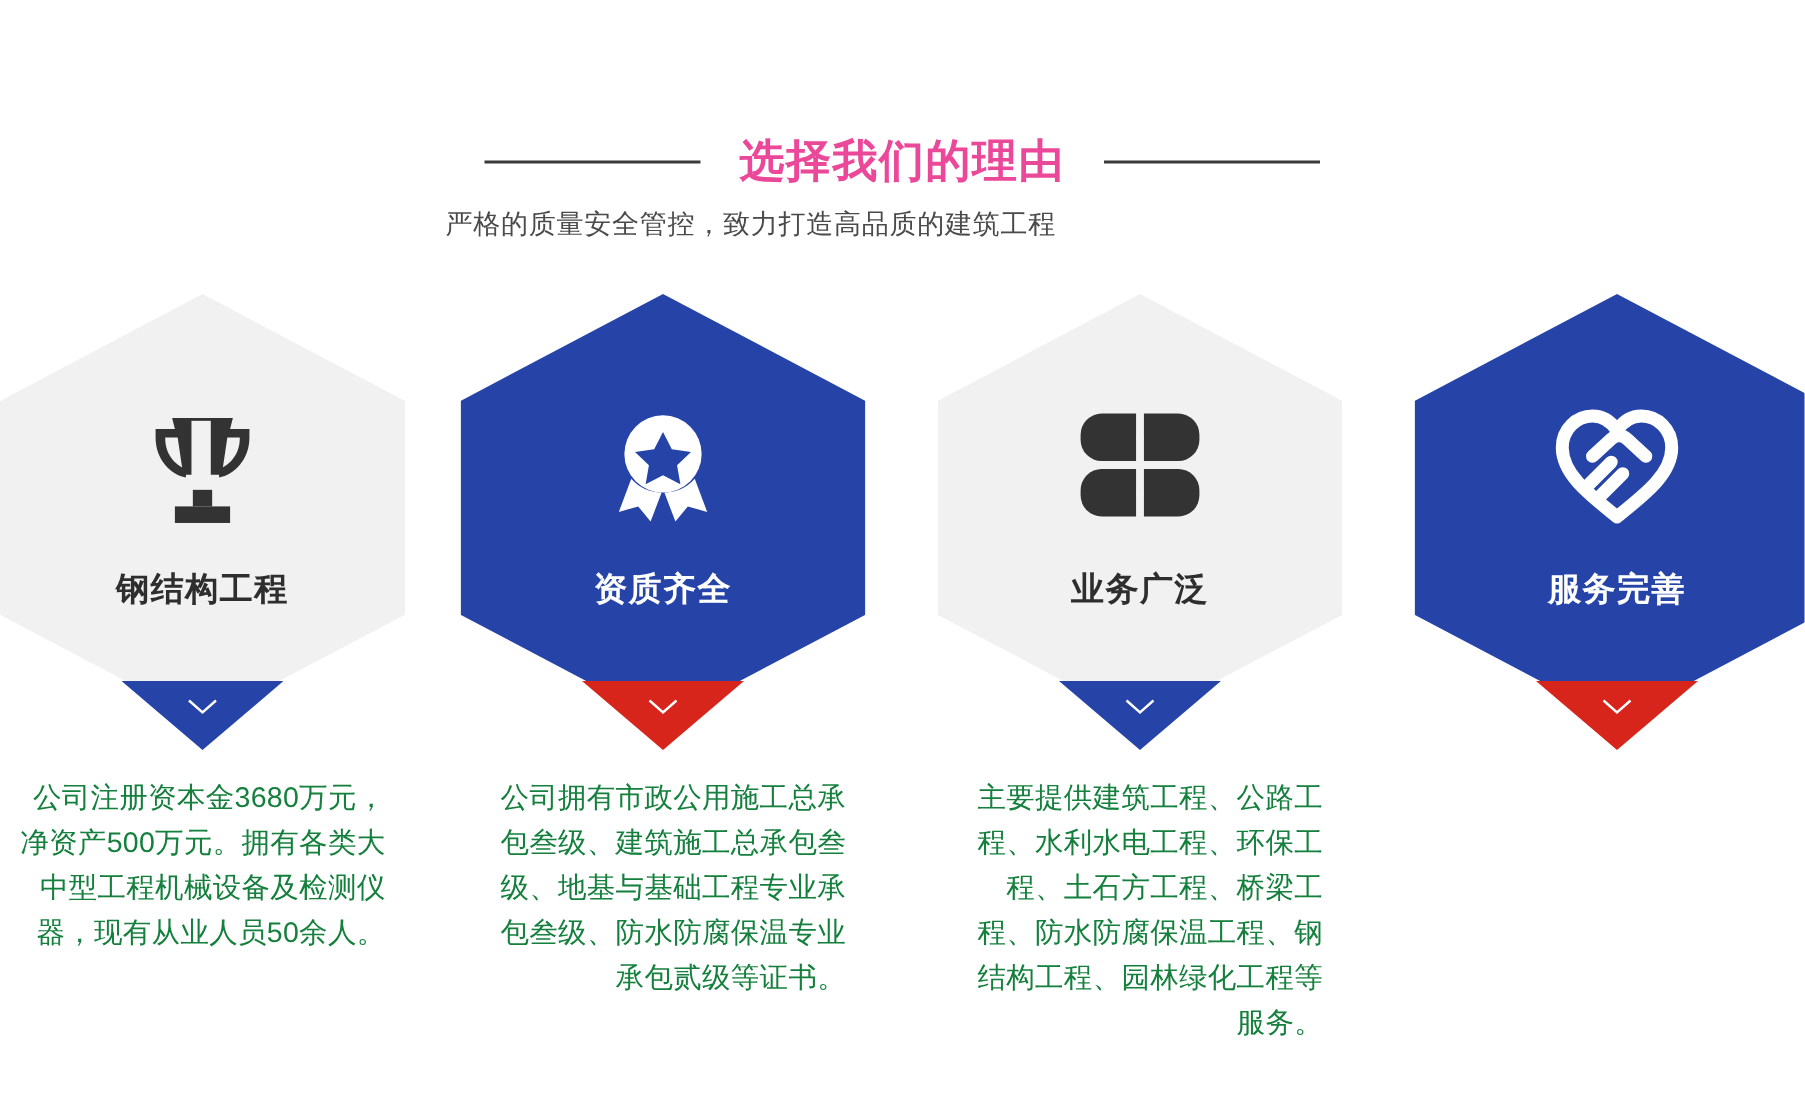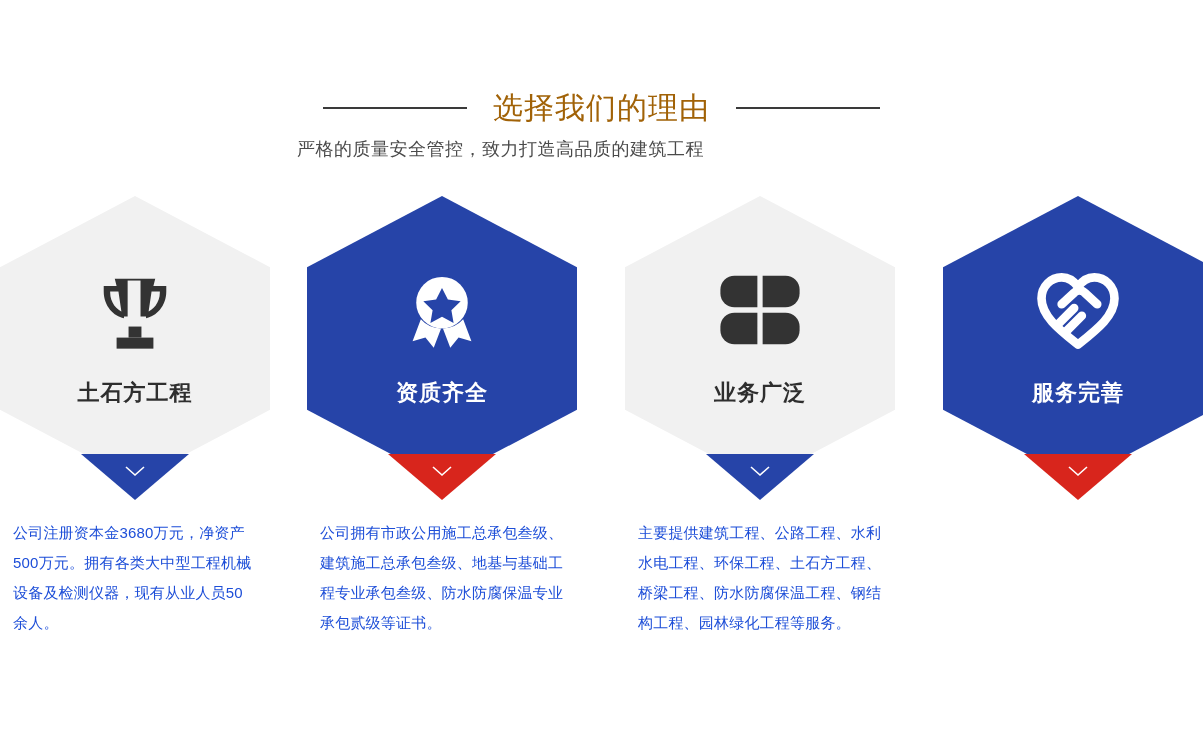--- a/index.html
+++ b/index.html
@@ -32,22 +32,22 @@
     justify-content: center;
     gap: 26px;
   }
   .title-rule {
     width: 144px;
     height: 2px;
     background: #3a3a3a;
   }
   .page-title {
     font-size: 30px;
-    font-weight: normal;
-    color: #a16207;
+    font-weight: bold;
+    color: #ec4899;
     letter-spacing: 1px;
     line-height: 40px;
     white-space: nowrap;
   }
   .page-subtitle {
     position: absolute;
     top: 136px;
     left: 0;
     width: 1001px;
     text-align: center;
@@ -145,24 +145,24 @@
   .card-label.dark  { color: #2e2e2e; }
   .card-label.white { color: #ffffff; }
 
   
   .card-desc {
     position: absolute;
     left: 50%;
     transform: translateX(-50%);
     top: 322px;
     width: 244px;
-    text-align: left;
-    font-size: 15px;
+    text-align: right;
+    font-size: 19px;
     line-height: 30px;
-    color: #1d4ed8;
+    color: #15803d;
     letter-spacing: 0.2px;
   }
 </style>
 </head>
 <body>
 
 <div class="header">
   <div class="title-row">
     <span class="title-rule"></span>
     <span class="page-title">选择我们的理由</span>
@@ -179,21 +179,21 @@
       <div class="card-icon">
         <svg viewBox="0 0 100 100" width="92" height="92" aria-hidden="true">
           <g fill="#333333">
             <path d="M28 16 h44 l-2 8 h14 v6 c0 16 -11 27 -22 29 l0 -6 c8 -3 15 -11 15 -22 v-1 h-9 l-4 27 h-28 l-4 -27 h-9 v1 c0 11 7 19 15 22 l0 6 c-11 -2 -22 -13 -22 -29 v-6 h14 z"></path>
             <rect x="42" y="18" width="14" height="40" fill="#f1f1f1"></rect>
             <rect x="43" y="68" width="14" height="12"></rect>
             <rect x="30" y="80" width="40" height="12"></rect>
           </g>
         </svg>
       </div>
-      <div class="card-label dark">土石方工程</div>
+      <div class="card-label dark">钢结构工程</div>
       <div class="pointer blue"></div>
       <svg class="pointer-chevron" viewBox="0 0 22 14">
         <polyline points="2,3 11,11 20,3" fill="none" stroke="#ffffff" stroke-width="1.6"></polyline>
       </svg>
     </div>
     <div class="card-desc">公司注册资本金3680万元，净资产500万元。拥有各类大中型工程机械设备及检测仪器，现有从业人员50余人。</div>
   </div>
 
   <div class="card card-2">
     <div class="hex-wrap">

